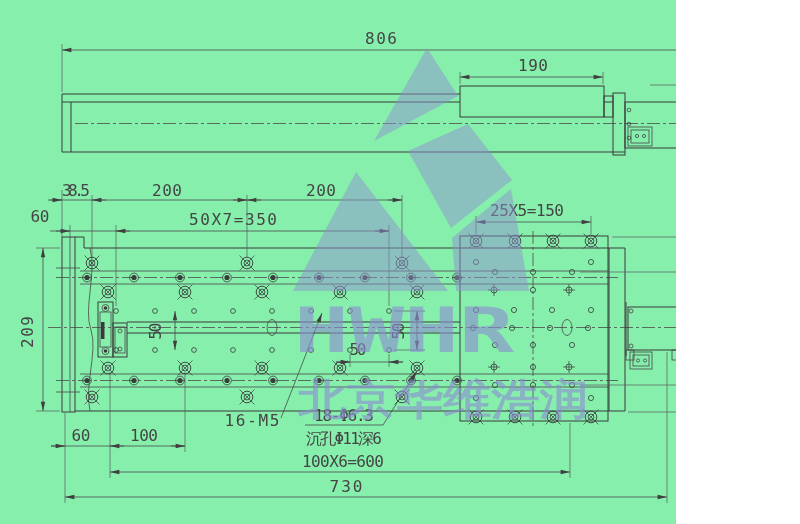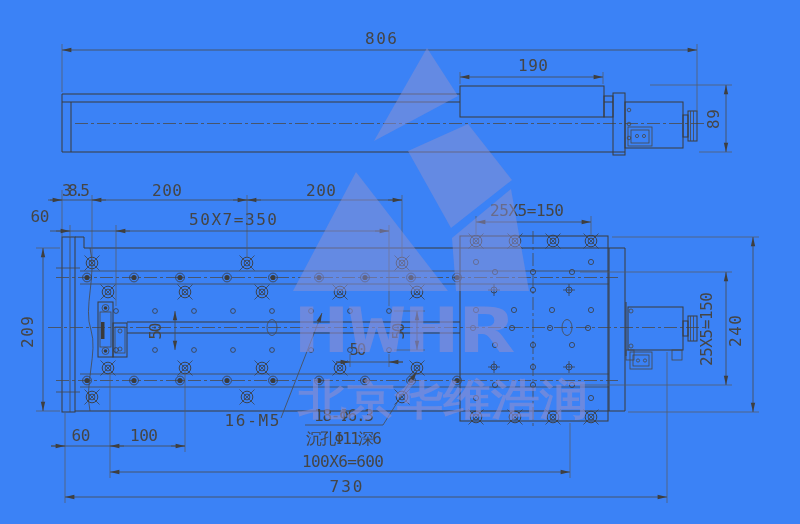--- a/index.html
+++ b/index.html
@@ -1,16 +1,16 @@
 <!DOCTYPE html>
 <html><head>
 <meta charset="utf-8">
 <style>
   html,body{margin:0;padding:0;background:#ffffff;}
-  .stage{width:800px;height:524px;position:relative;background:#3b82f6;overflow:hidden;}
+  .stage{width:676px;height:524px;position:relative;background:#86efac;overflow:hidden;}
   svg{display:block;}
   svg text{font-family:"DejaVu Sans Mono","Liberation Mono",monospace;fill:#454545;}
   .d{font-size:16px;}
   .obj{stroke:#3b3b3b;stroke-width:1;fill:none;}
   .thin{stroke:#474747;stroke-width:0.8;fill:none;}
   .dim{stroke:#4a4a4a;stroke-width:0.8;fill:none;}
   .ext{stroke:#5a5a5a;stroke-width:0.7;fill:none;}
   .cl{stroke:#4a4a4a;stroke-width:0.8;fill:none;stroke-dasharray:13 3 3 3;}
   .wm{fill:#8e92cf;fill-opacity:0.5;}
   .wmtxt{fill:#8a8ed0;fill-opacity:0.62;font-weight:bold;}

